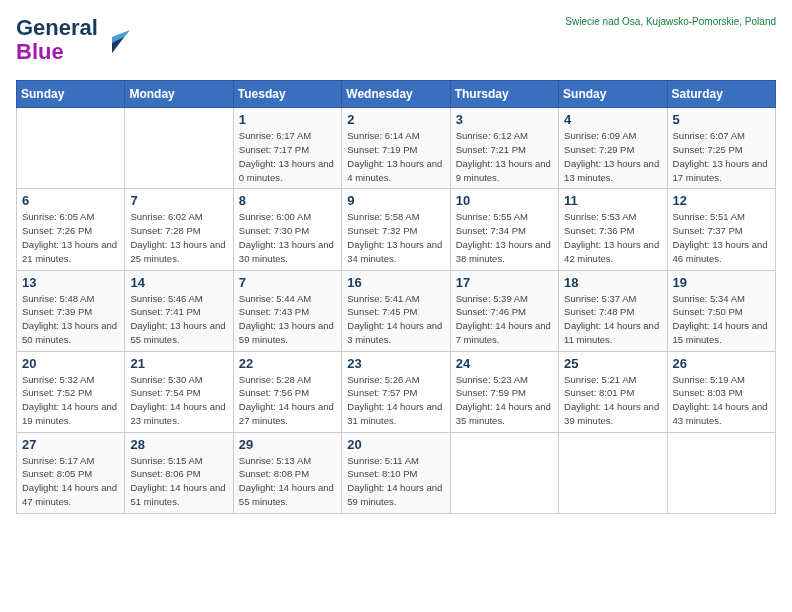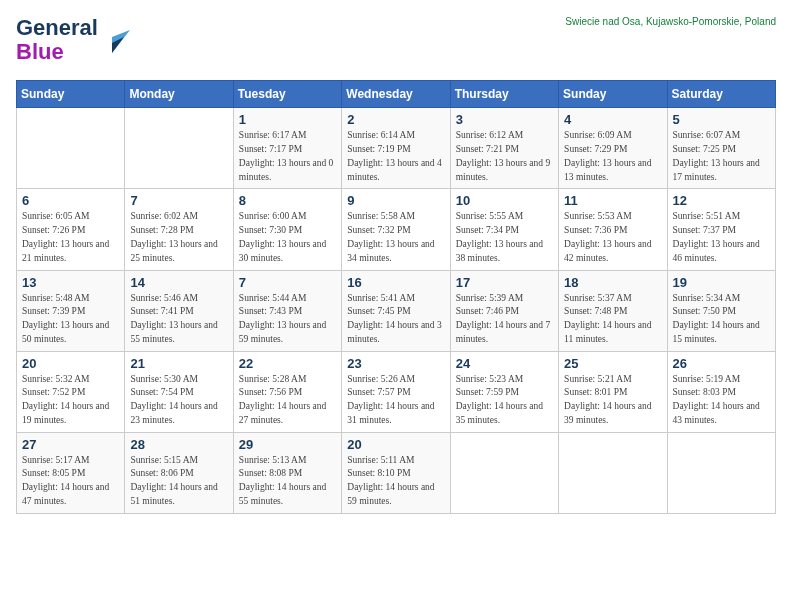--- a/index.html
+++ b/index.html
@@ -77,21 +77,20 @@
       font-size: 13px;
       font-weight: bold;
       color: #1a3a5c;
       display: block;
       margin-bottom: 2px;
     }
     .day-info {
       font-size: 9.5px;
       color: #444;
       line-height: 1.45;
-      font-family: Liberation Serif, serif;
     }
     .empty {
       background: #fff !important;
     }
   </style>
 </head>
 <body>
 
 <div class="header">
   <div class="logo">

